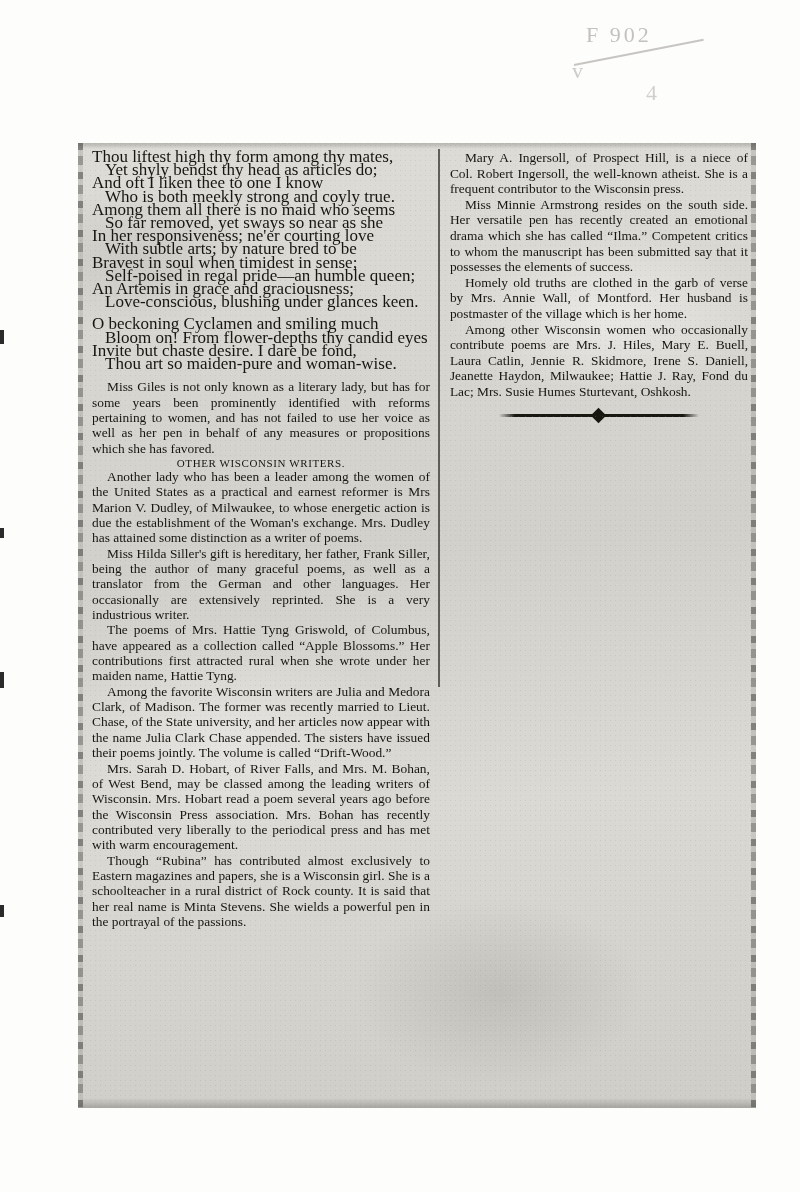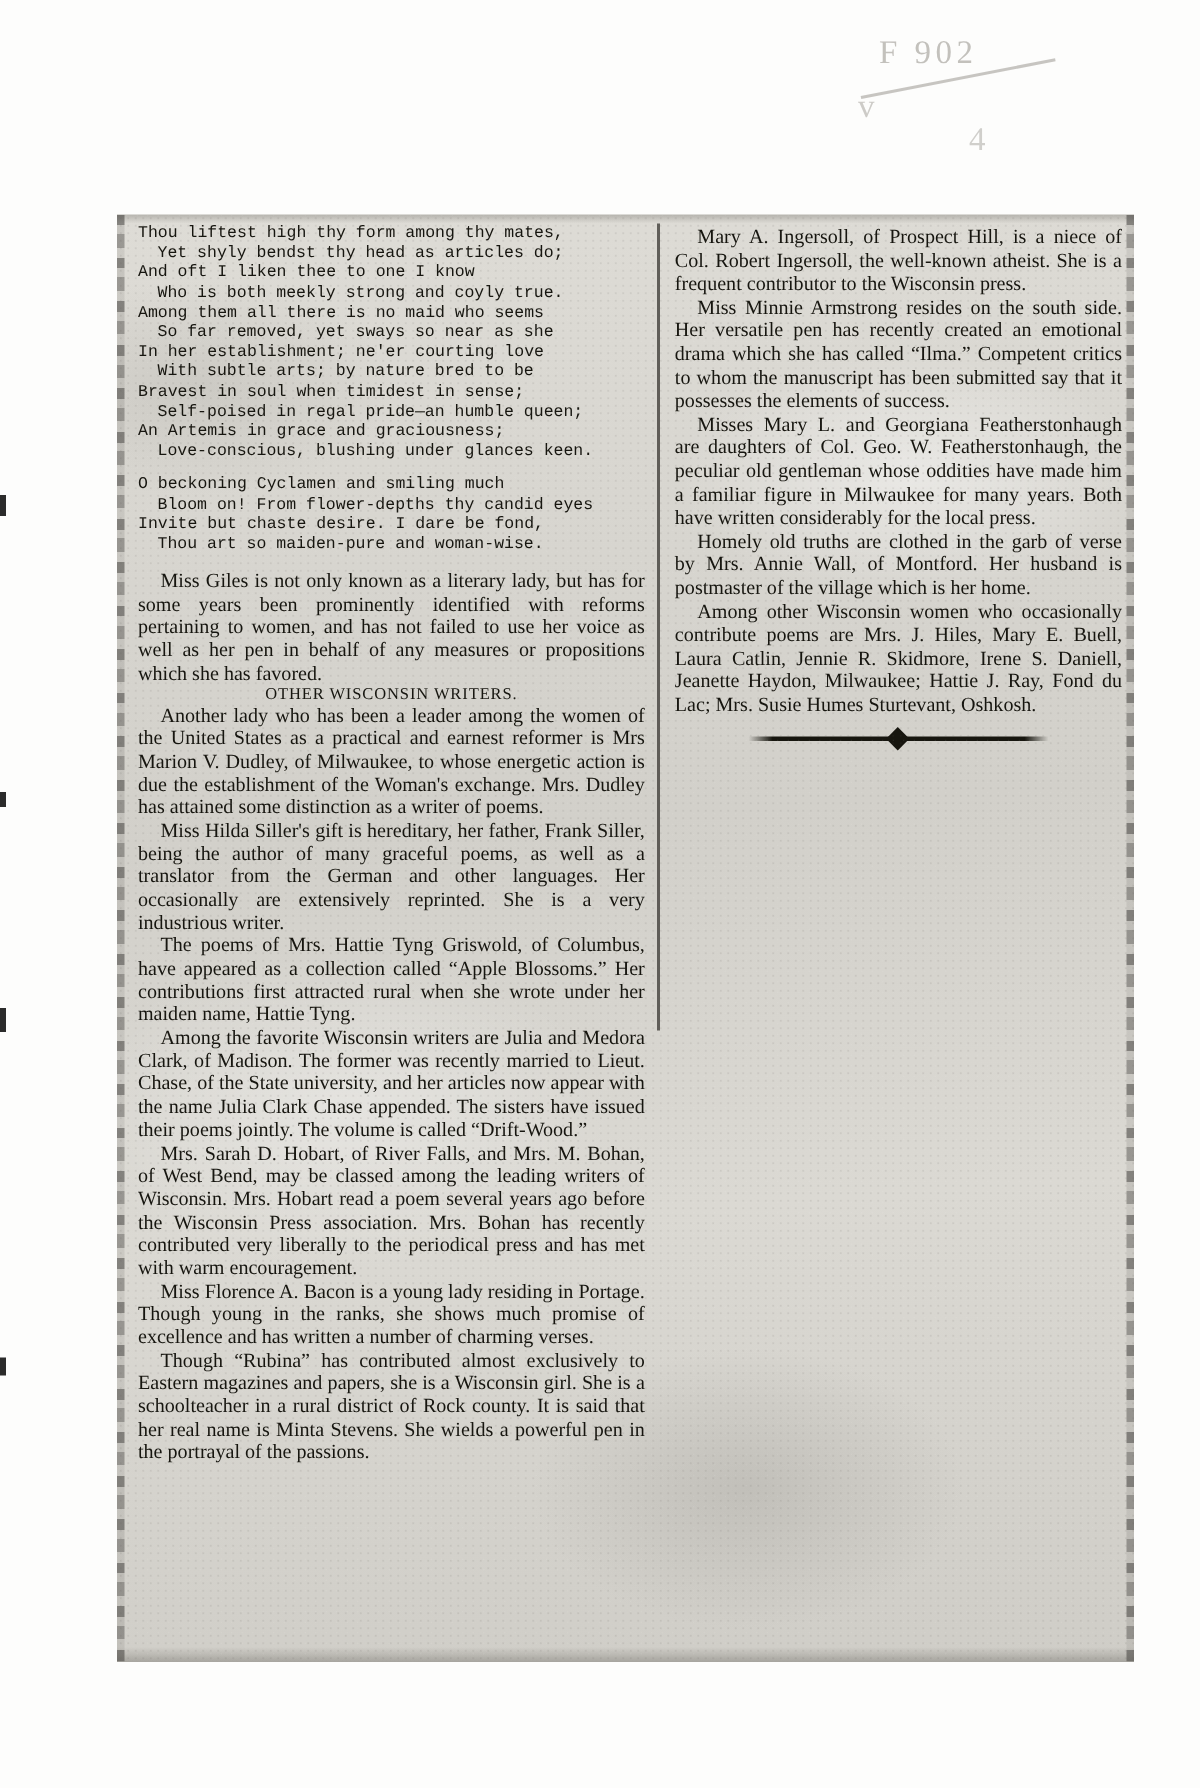--- a/index.html
+++ b/index.html
@@ -110,24 +110,23 @@
     opacity: .85;
   }
   .col-right { width: 300px; padding: 3px 2px 0 10px; }
 
   
   .verse, .para, .subhead {
     color: #16150f;
     text-rendering: optimizeLegibility;
   }
   .verse {
-    font-size: 11px;
+    font-size: 17px;
     line-height: 13.2px;
     margin: 0 0 9px 0;
-    font-family: Liberation Mono, monospace;
   }
   .verse .ln { white-space: nowrap; display: block; }
   .verse .ln.ind { padding-left: 13px; }
 
   .para {
     font-size: 13.4px;
     line-height: 15.35px;
     margin: 0;
     text-align: justify;
     text-indent: 15px;
@@ -208,21 +207,21 @@
 
       <div class="column col-left">
 
         <div class="verse">
           <span class="ln">Thou liftest high thy form among thy mates,</span>
           <span class="ln ind">Yet shyly bendst thy head as articles do;</span>
           <span class="ln">And oft I liken thee to one I know</span>
           <span class="ln ind">Who is both meekly strong and coyly true.</span>
           <span class="ln">Among them all there is no maid who seems</span>
           <span class="ln ind">So far removed, yet sways so near as she</span>
-          <span class="ln">In her establishment; ne'er courting love</span>
+          <span class="ln">In her responsiveness; ne'er courting love</span>
           <span class="ln ind">With subtle arts; by nature bred to be</span>
           <span class="ln">Bravest in soul when timidest in sense;</span>
           <span class="ln ind">Self-poised in regal pride—an humble queen;</span>
           <span class="ln">An Artemis in grace and graciousness;</span>
           <span class="ln ind">Love-conscious, blushing under glances keen.</span>
         </div>
 
         <div class="verse">
           <span class="ln">O beckoning Cyclamen and smiling much</span>
           <span class="ln ind">Bloom on!  From flower-depths thy candid eyes</span>
@@ -230,30 +229,28 @@
           <span class="ln ind">Thou art so maiden-pure and woman-wise.</span>
         </div>
 
         <p class="para">Miss Giles is not only known as a literary lady, but has for some years been prominently identified with reforms pertaining to women, and has not failed to use her voice as well as her pen in behalf of any measures or propositions which she has favored.</p>
         <p class="subhead">OTHER WISCONSIN WRITERS.</p>
         <p class="para">Another lady who has been a leader among the women of the United States as a practical and earnest reformer is Mrs Marion V. Dudley, of Milwaukee, to whose energetic action is due the establishment of the Woman's exchange.  Mrs. Dudley has attained some distinction as a writer of poems.</p>
         <p class="para">Miss Hilda Siller's gift is hereditary, her father, Frank Siller, being the author of many graceful poems, as well as a translator from the German and other languages. Her occasionally are extensively reprinted. She is a very industrious writer.</p>
         <p class="para">The poems of Mrs. Hattie Tyng Griswold, of Columbus, have appeared as a collection called “Apple Blossoms.” Her contributions first attracted rural when she wrote under her maiden name, Hattie Tyng.</p>
         <p class="para">Among the favorite Wisconsin writers are Julia and Medora Clark, of Madison.  The former was recently married to Lieut. Chase, of the State university, and her articles now appear with the name Julia Clark Chase appended.  The sisters have issued their poems jointly. The volume is called “Drift-Wood.”</p>
         <p class="para">Mrs. Sarah D. Hobart, of River Falls, and Mrs. M. Bohan, of West Bend, may be classed among the leading writers of Wisconsin.  Mrs. Hobart read a poem several years ago before the Wisconsin Press association. Mrs. Bohan has recently contributed very liberally to the periodical press and has met with warm encouragement.</p>
-        <p class="para">Miss Florence A. Bacon is a young lady residing in Portage.  Though young in the ranks, she shows much promise of excellence and has written a number of charming verses.</p>
         <p class="para">Though “Rubina” has contributed almost exclusively to Eastern magazines and papers, she is a Wisconsin girl.  She is a schoolteacher in a rural district of Rock county.  It is said that her real name is Minta Stevens. She wields a powerful pen in the portrayal of the passions.</p>
       </div>
 
       <div class="col-rule"></div>
 
       <div class="column col-right">
         <p class="para">Mary A. Ingersoll, of Prospect Hill, is a niece of Col. Robert Ingersoll, the well-known atheist.  She is a frequent contributor to the Wisconsin press.</p>
         <p class="para">Miss Minnie Armstrong resides on the south side.  Her versatile pen has recently created an emotional drama which she has called “Ilma.”  Competent critics to whom the manuscript has been submitted say that it possesses the elements of success.</p>
-        <p class="para">Misses Mary L. and Georgiana Featherstonhaugh are daughters of Col. Geo. W. Featherstonhaugh, the peculiar old gentleman whose oddities have made him a familiar figure in Milwaukee for many years.  Both have written considerably for the local press.</p>
         <p class="para">Homely old truths are clothed in the garb of verse by Mrs. Annie Wall, of Montford. Her husband is postmaster of the village which is her home.</p>
         <p class="para">Among other Wisconsin women who occasionally contribute poems are Mrs. J. Hiles, Mary E. Buell, Laura Catlin, Jennie R. Skidmore, Irene S. Daniell, Jeanette Haydon, Milwaukee; Hattie J. Ray, Fond du Lac; Mrs. Susie Humes Sturtevant, Oshkosh.</p>
 
         <div class="dinkus">
           <span class="bar"></span>
           <span class="gem"></span>
         </div>
       </div>
 
     </div>

